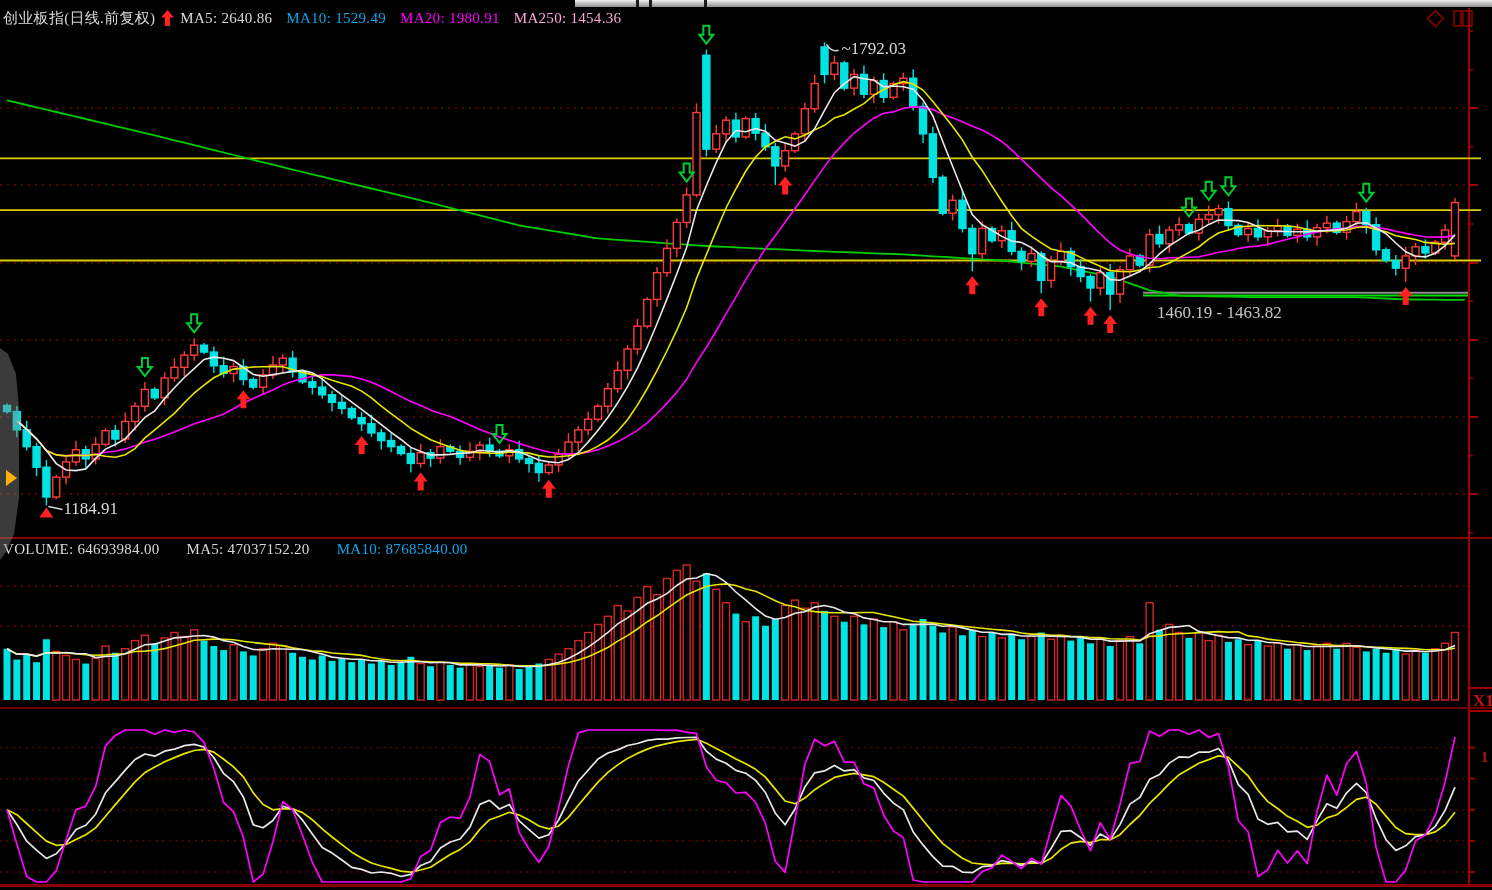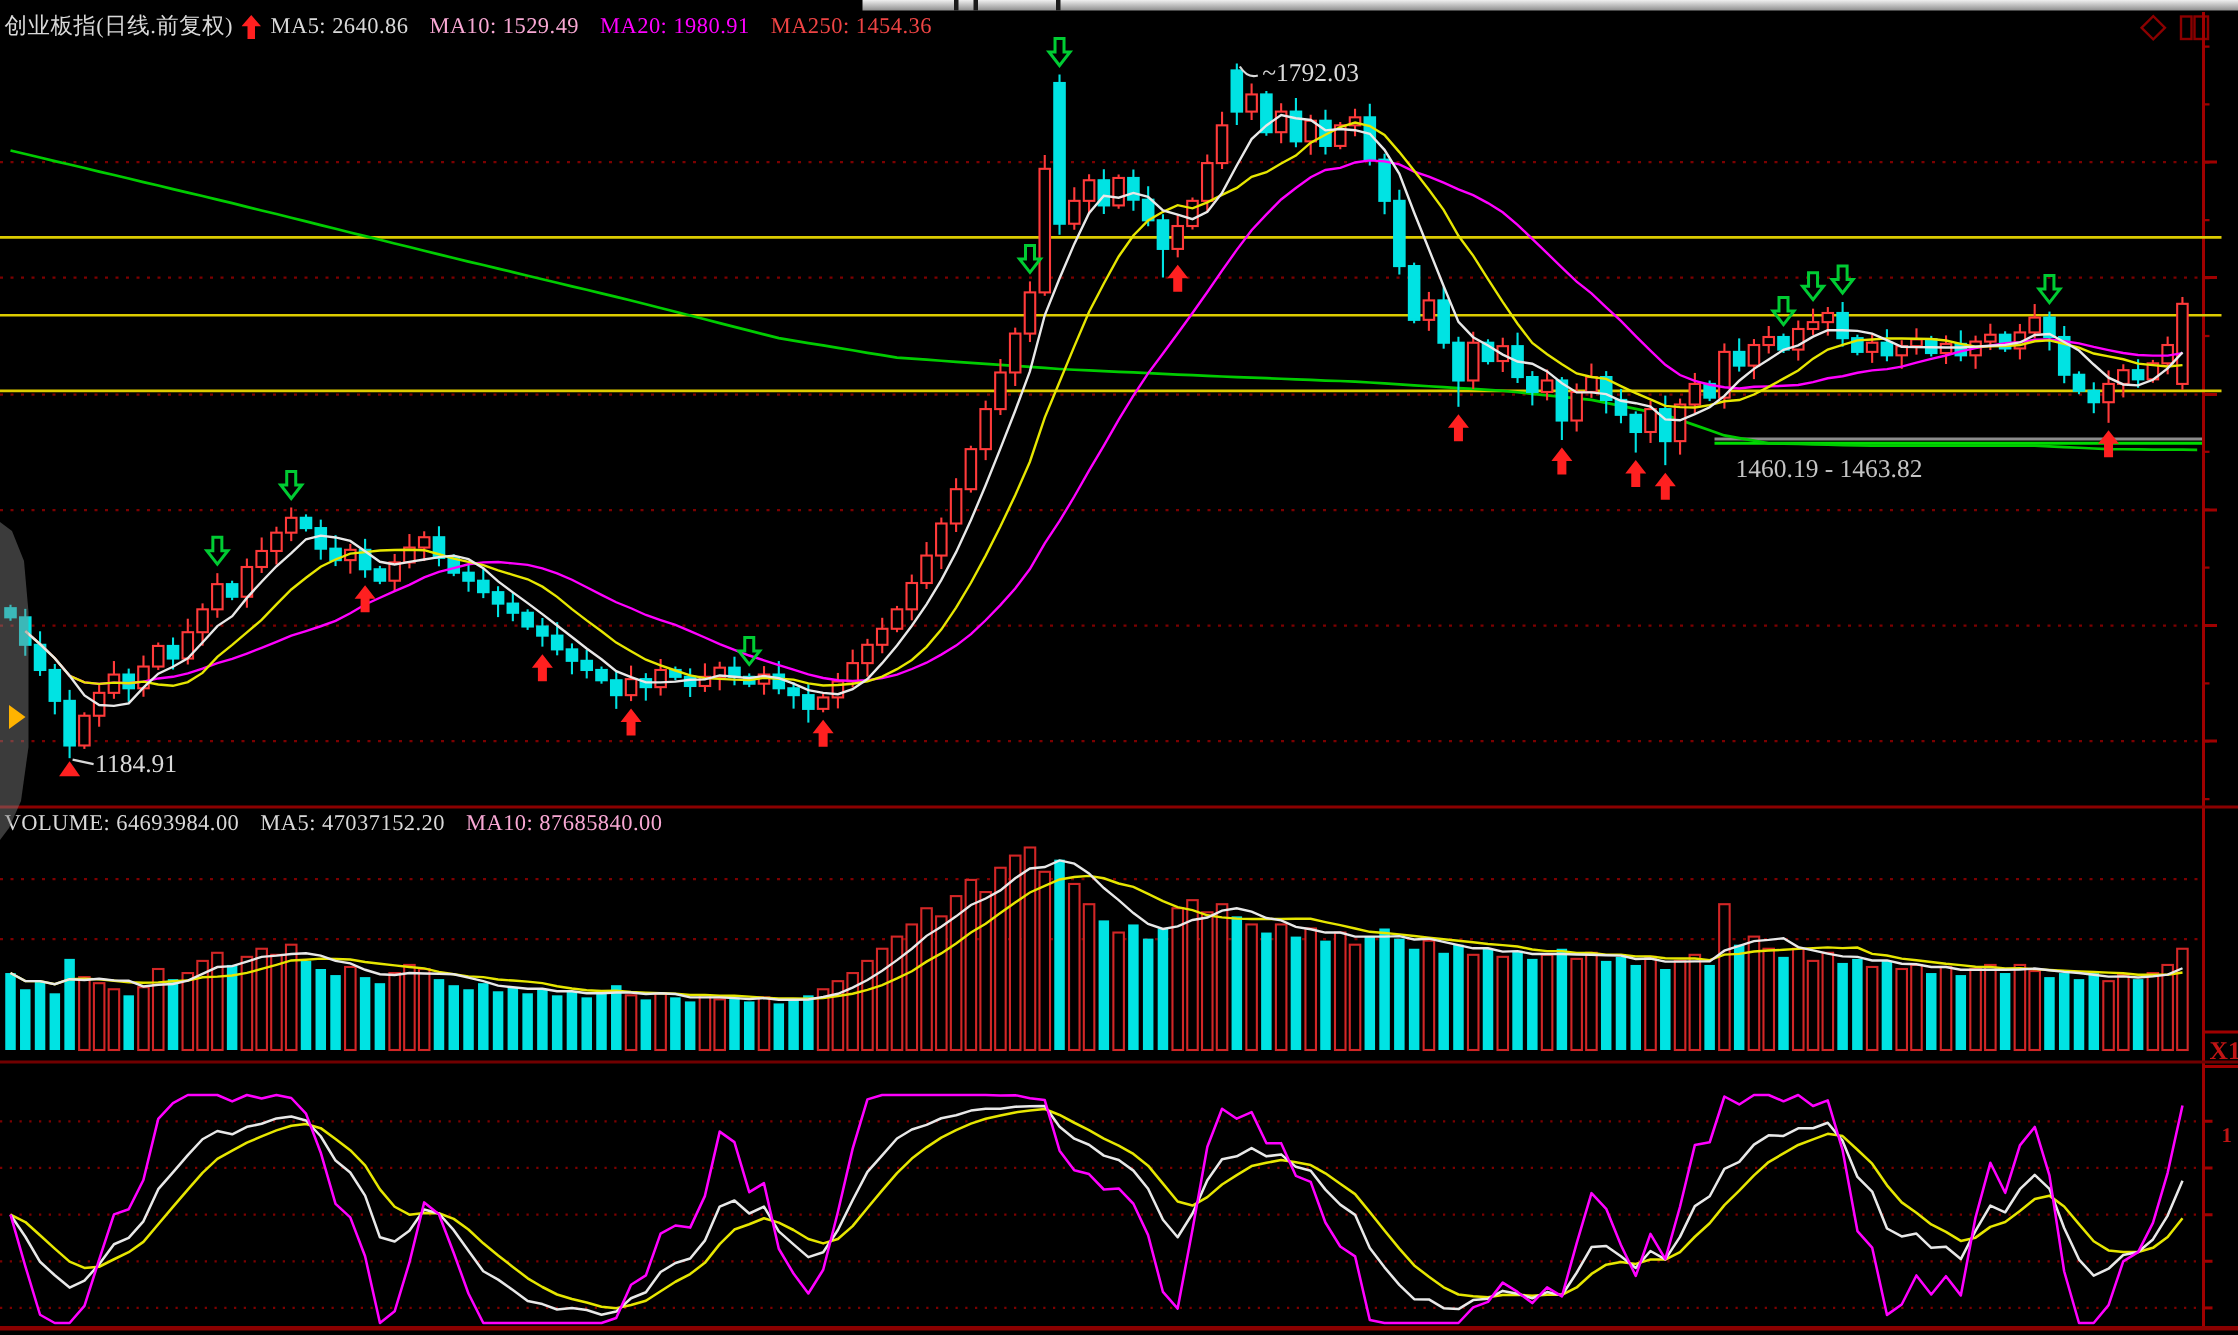--- a/index.html
+++ b/index.html
@@ -1,21 +1,21 @@
 <!DOCTYPE html>
 <html><head>
 <meta charset="utf-8">
 <style>
   html,body{margin:0;padding:0;background:#000;}
   #screen{position:relative;width:1492px;height:890px;background:#000;overflow:hidden;
           font-family:Liberation Serif, serif;padding-left:24px;}
   .hdr{position:absolute;display:flex;align-items:center;gap:0;white-space:pre;
        font-size:15px;font-weight:500;letter-spacing:.3px;line-height:18px;}
   .hdr span{margin-right:14px;}
-  .w{color:#d9d9d9;} .y{color:#f9a8d4;} .m{color:#ff00ff;} .g{color:#ef4444;}
+  .w{color:#d9d9d9;} .y{color:#0ea5e9;} .m{color:#ff00ff;} .g{color:#f9a8d4;}
   .topstrip{position:absolute;left:575px;top:0;width:917px;height:7px;
             background:linear-gradient(#efefef,#8f8f8f);}
   .topgap{position:absolute;top:0;width:3px;height:7px;background:#1a1a1a;}
   .divider{position:absolute;left:0;width:1492px;background:#8b0000;}
   .axisline{position:absolute;left:1468px;top:8px;width:2px;height:877px;background:#a00000;}
   .axisbox{position:absolute;background:#a00000;}
   .redlabel{position:absolute;color:#c01414;font-size:17px;font-weight:bold;}
   svg{position:absolute;left:0;display:block;}
   .tricons{position:absolute;top:9px;left:1424px;width:52px;height:20px;}
 </style>
@@ -418,21 +418,21 @@
         <line x1="1468" y1="177" x2="1478" y2="177" stroke="#a00000" stroke-width="2"></line>
         <line x1="1468" y1="255" x2="1478" y2="255" stroke="#a00000" stroke-width="2"></line>
         <line x1="1468" y1="332" x2="1478" y2="332" stroke="#a00000" stroke-width="2"></line>
         <line x1="1468" y1="409" x2="1478" y2="409" stroke="#a00000" stroke-width="2"></line>
         <line x1="1468" y1="486" x2="1478" y2="486" stroke="#a00000" stroke-width="2"></line>
       </g>
     </svg>
 
   <div class="divider" style="top:537px;height:2px"></div>
 
-  <div class="hdr" style="left:3px;top:540px;">
+  <div class="hdr" style="left:3px;top:540px;gap:13px;">
     <span class="w">VOLUME: 64693984.00</span>
     <span class="w">MA5: 47037152.20</span>
     <span class="y">MA10: 87685840.00</span>
   </div>
 
   <svg id="volSvg" width="1492" height="146" style="top:557px">
       <g>
         <line x1="0" y1="29" x2="1468" y2="29" stroke="#7c0000" stroke-width="1.5" stroke-dasharray="2 5"></line>
         <line x1="0" y1="69" x2="1468" y2="69" stroke="#7c0000" stroke-width="1.5" stroke-dasharray="2 5"></line>
       </g>

